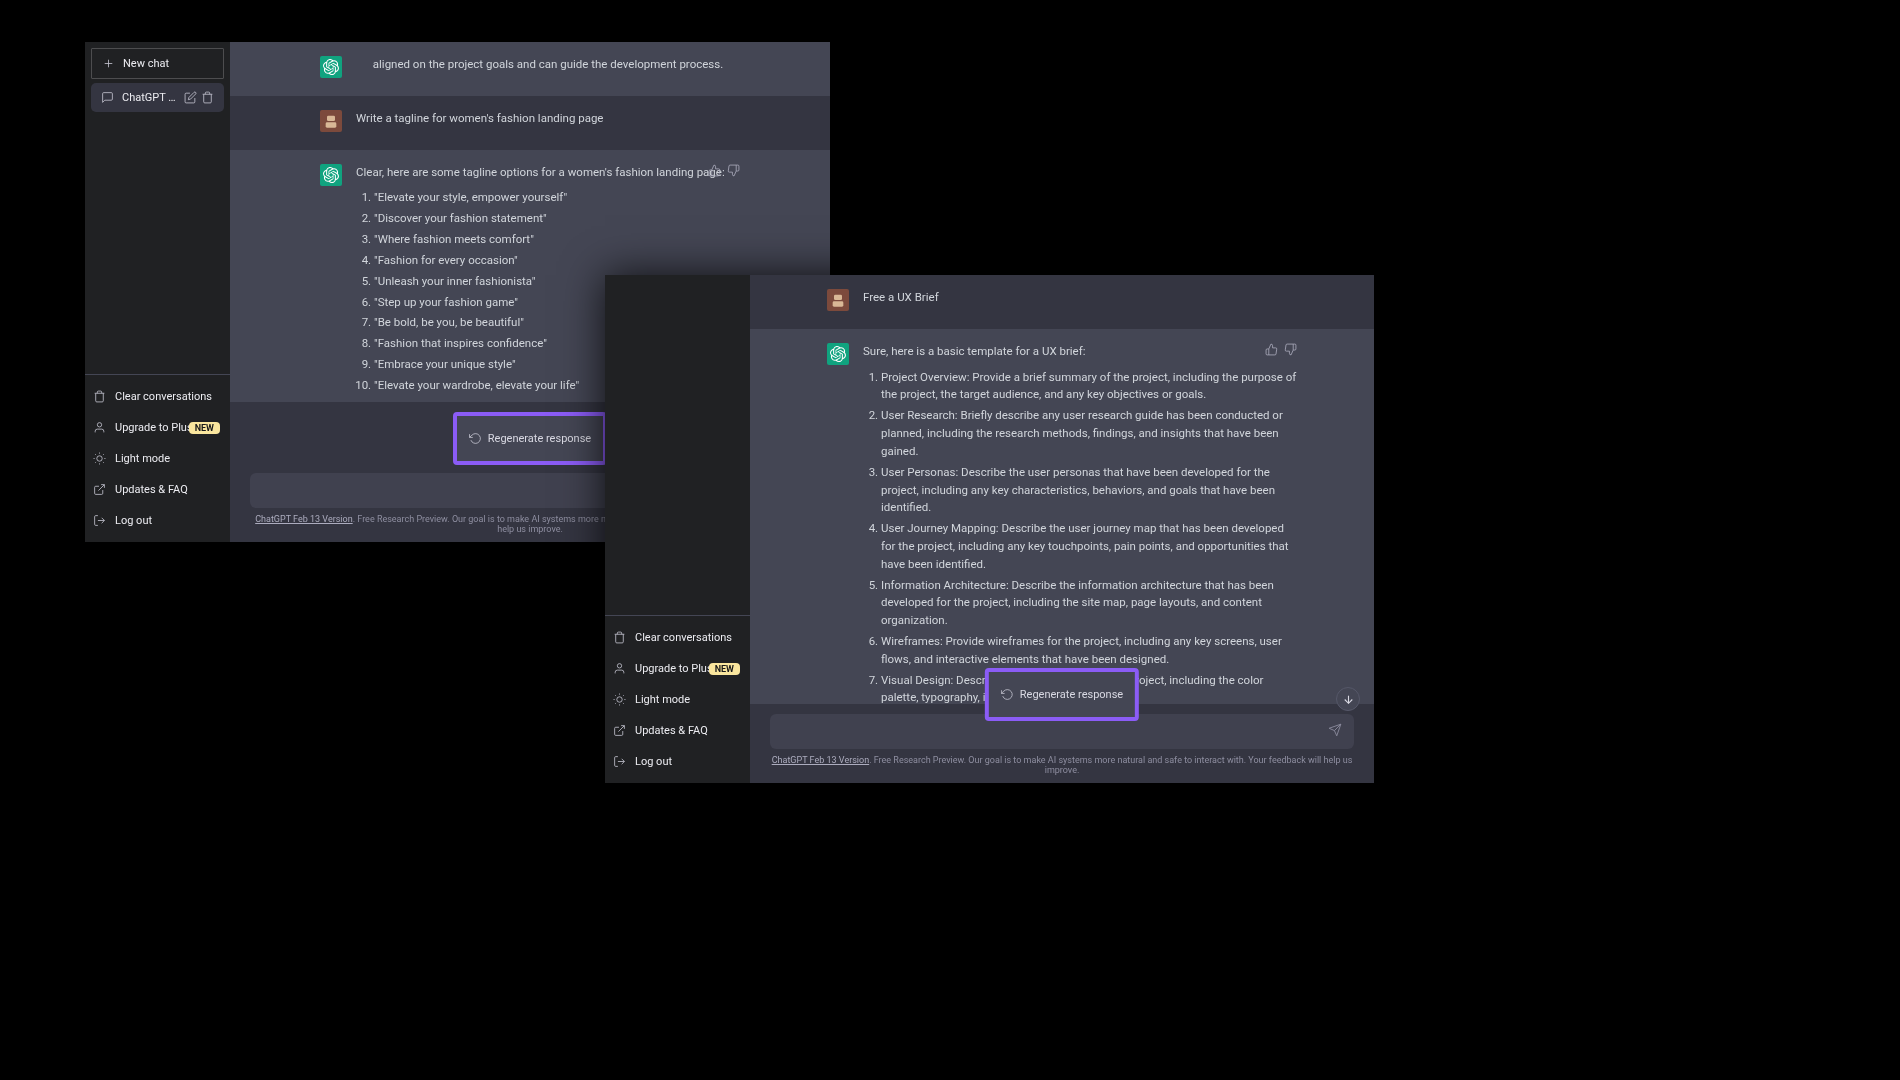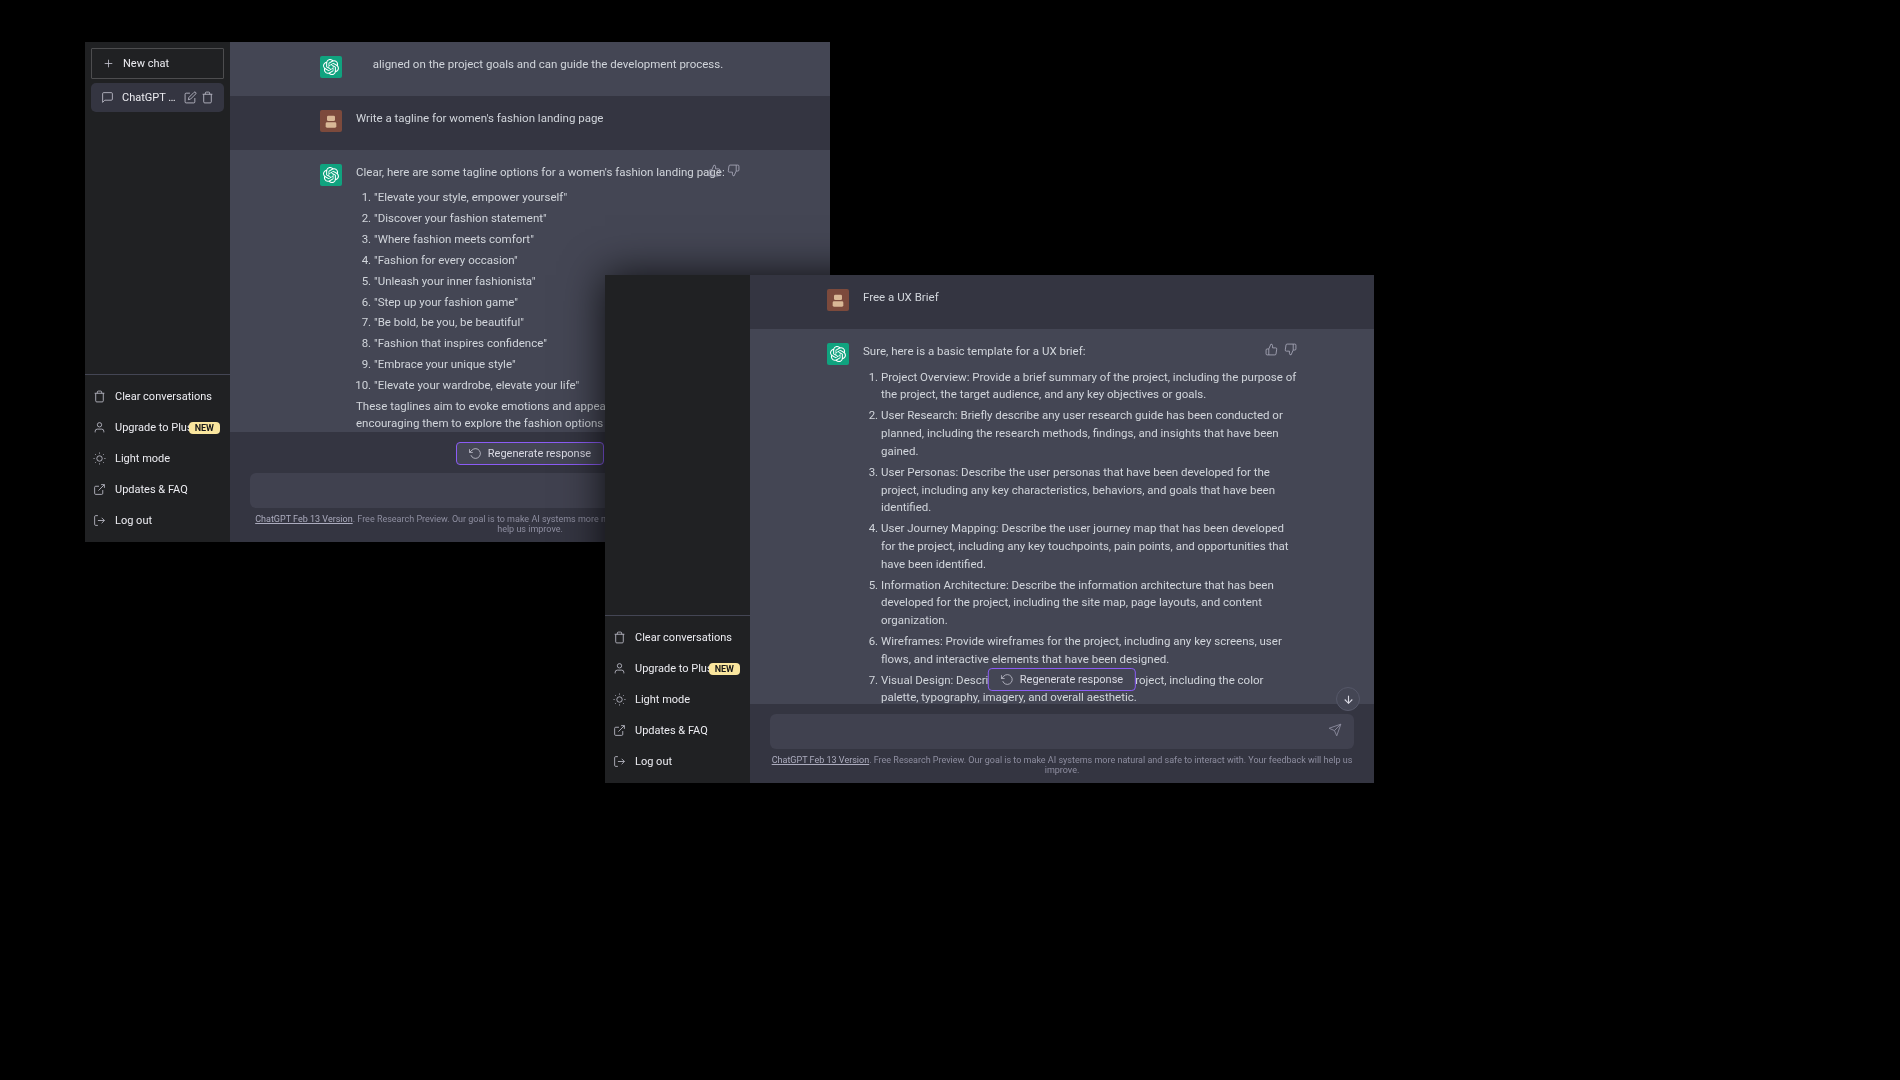--- a/index.html
+++ b/index.html
@@ -27,21 +27,21 @@
 .av-user{background:#7c4a3c}
 .av-ai{background:#10a37f}
 .av-user svg,.av-ai svg{width:16px;height:16px}
 .msg-body{flex:1;color:#d1d5db;font-size:11.5px;line-height:1.55}
 .msg-body p{margin-bottom:8px}
 .msg-body ol{padding-left:18px}
 .msg-body ol li{margin-bottom:3px}
 .fb{position:absolute;right:0;top:0;display:flex;gap:6px}
 .fb svg{width:13px;height:13px;stroke:#acacbe;cursor:pointer}
 .footer{padding:10px 20px 8px;position:relative}
-.regen{background:#444654;border:1px solid #8b5cf6;color:#d9d9e3;font-size:11px;padding:4px 12px;border-radius:4px;display:inline-flex;align-items:center;gap:6px;cursor:pointer}
+.regen{background:#444654;border:4px solid #8b5cf6;color:#d9d9e3;font-size:11px;padding:16px 12px;border-radius:4px;display:inline-flex;align-items:center;gap:6px;cursor:pointer}
 .regen-wrap{text-align:center;margin-bottom:8px}
 .w2 .regen-wrap{position:absolute;top:-36px;left:50%;transform:translateX(-50%);margin:0;z-index:2}
 .inputbar{background:#40414f;border-radius:6px;display:flex;align-items:center;padding:8px 12px}
 .inputbar input{flex:1;background:transparent;border:none;outline:none;color:#fff;font-size:12px}
 .send-btn{cursor:pointer}
 .send-btn svg{width:14px;height:14px;stroke:#8e8ea0}
 .ftxt{text-align:center;font-size:9px;color:#8e8ea0;margin-top:6px}
 .ftxt a{color:#acacbe;text-decoration:underline;cursor:pointer}
 .scroll-down{position:absolute;right:14px;bottom:72px;width:24px;height:24px;border-radius:50%;background:#444654;border:1px solid #565869;display:flex;align-items:center;justify-content:center;cursor:pointer}
 .scroll-down svg{width:13px;height:13px;stroke:#d9d9e3}

